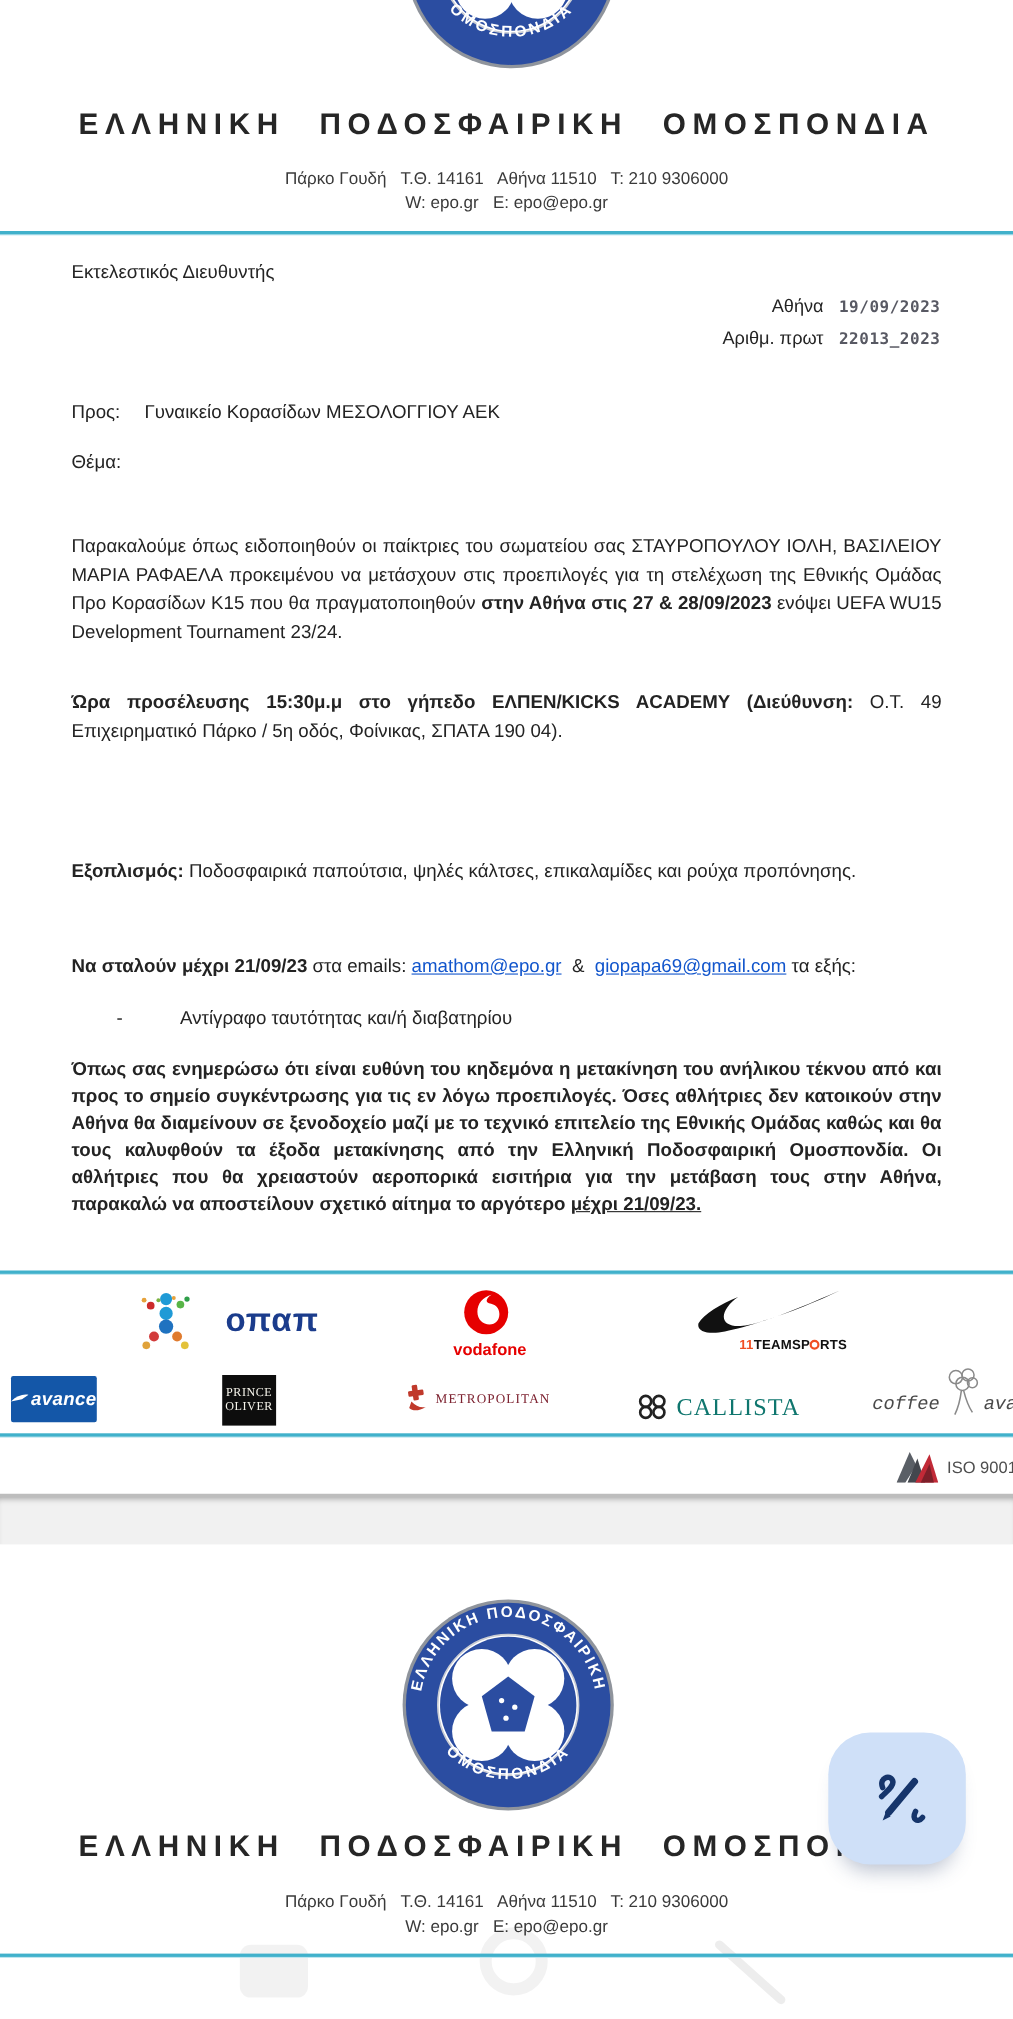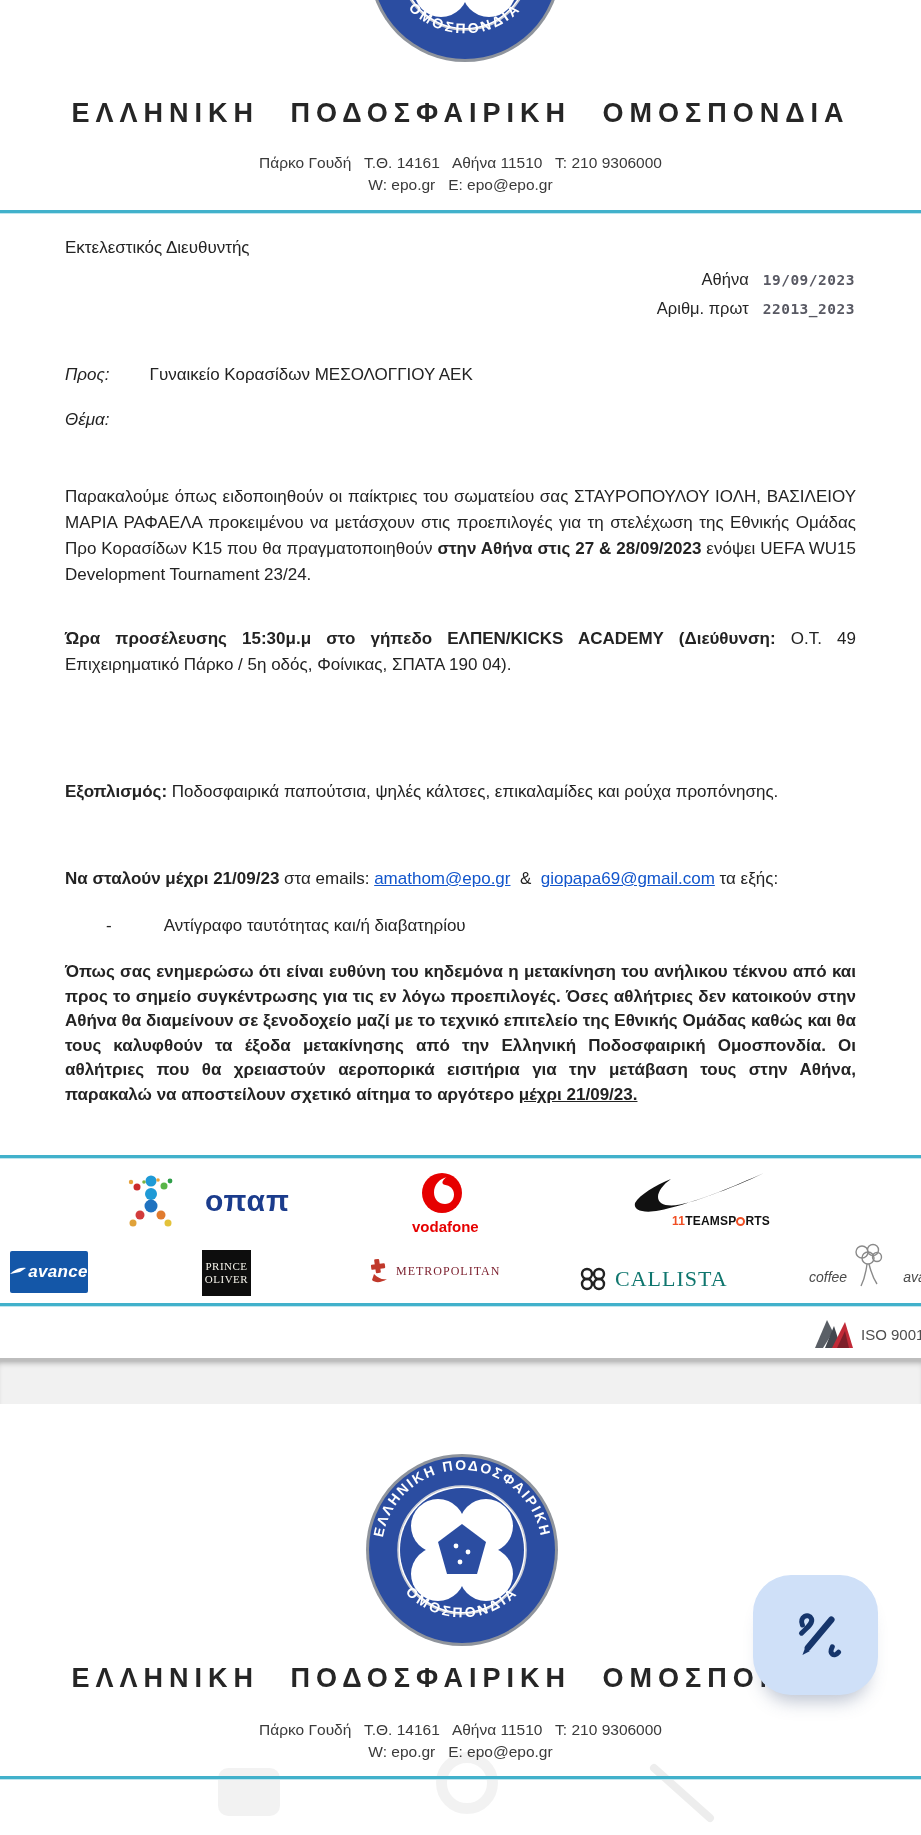--- a/index.html
+++ b/index.html
@@ -14,41 +14,41 @@
                letter-spacing:6px; word-spacing:18px; white-space:nowrap; }
   .addr { width:921px; text-align:center; font-size:15.5px; color:#3a3a3a; white-space:pre; }
   .teal-rule { left:0; width:921px; height:3px; background:#41b1cb; box-shadow:0 1px 0 #bfe6ef; }
 
   
   .body-text { left:65px; width:791px; font-size:17px; line-height:26px; text-align:justify; color:#232323; }
   .row-flex { display:flex; }
   .date-block { right:66px; text-align:right; font-size:16.5px; }
   .date-row { display:flex; justify-content:flex-end; align-items:baseline; gap:14px; line-height:22px; }
   .date-value { font-family:"DejaVu Sans Mono", monospace; font-size:14.5px; font-weight:bold; color:#585963; letter-spacing:0.5px; }
-  .label-gap { margin-right:40px;font-style:italic; }
+  .label-gap { margin-right:22px; }
   b,.b { font-weight:bold; }
   .u { text-decoration:underline; }
   a.mail { color:#1155cc; text-decoration:underline; }
   .pre { white-space:pre; }
   sup { font-size:11px; }
 
   
   .sponsor { display:flex; align-items:center; }
   .opap-text { font-size:30px; font-weight:bold; color:#1b3c8c; letter-spacing:1px;margin-left:25px; }
   .vodafone-text { font-size:15px; font-weight:bold; color:#e60000; text-align:center; }
   .teamsports { font-size:12px; font-weight:800; color:#111; letter-spacing:0.2px; white-space:nowrap; }
   .teamsports .orange { color:#f04e23; }
   .ts-ring { display:inline-block; width:9px; height:9px; border:2.5px solid #f04e23; border-radius:50%; vertical-align:-1px; }
   .avance-box { width:78px; height:42px; background:#1457a8; border-radius:2px; display:flex; align-items:center; justify-content:center; }
   .avance-text { color:#fff; font-style:italic; font-weight:bold; font-size:17px; letter-spacing:0.3px; }
   .prince-box { width:49px; height:46px; background:#0d0d0d; color:#f5f3ea; font-family:"Liberation Serif", serif;
                 display:flex; flex-direction:column; align-items:center; justify-content:center; font-size:11px; letter-spacing:0.5px; line-height:13px; }
   .metro-text { font-family:"Liberation Serif", serif; font-size:12px; color:#7d2230; letter-spacing:1px; }
   .callista-text { font-family:"Liberation Serif", serif; font-size:22px; color:#0f766e; letter-spacing:1px; }
-  .coffee-text { font-family:Liberation Sans, sans-serif; font-style:italic; font-size:14px; color:#4a4a4a;margin-left:16px; }
+  .coffee-text { font-family:Liberation Mono, monospace; font-style:italic; font-size:17px; color:#4a4a4a; }
   .iso-row { display:flex; align-items:center; gap:8px; }
   .iso-text { font-size:15px; color:#4e4e4e; white-space:nowrap; }
 
   
   .page-gap { left:0; width:921px; top:1358px; height:46px; background:#f1f1f1; border-top:3px solid #bdbdbd;
               box-shadow:inset 0 5px 6px -4px rgba(0,0,0,0.35); }
 
   
   .ghost { opacity:0.05; background:#000; }
   .ghost-ring { width:62px; height:62px; border:11px solid #000; opacity:0.05; border-radius:50%; background:transparent; }

